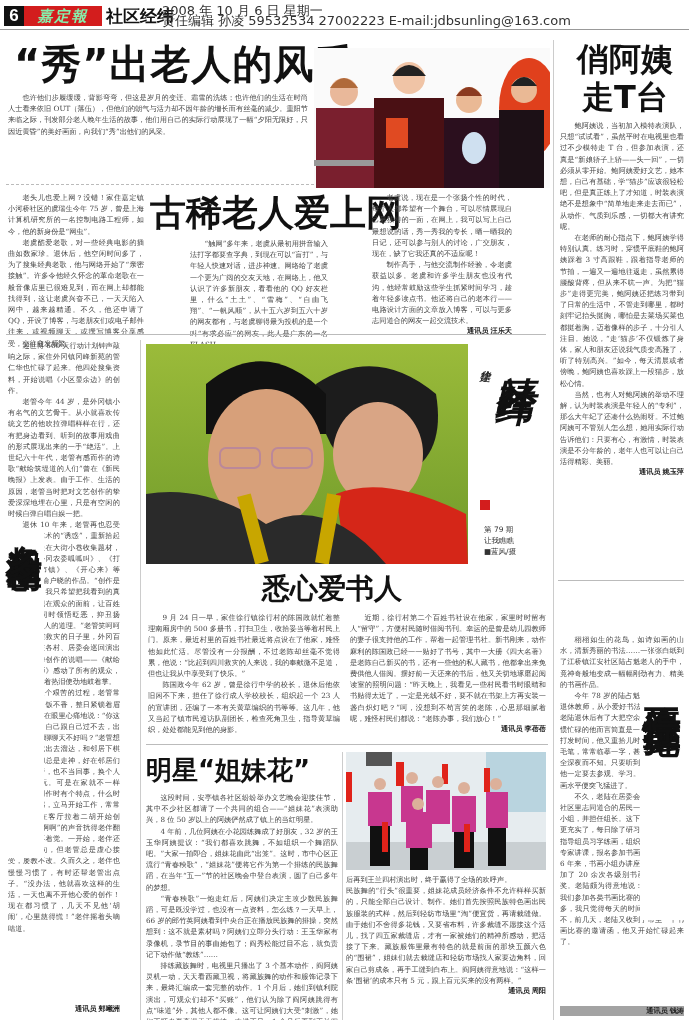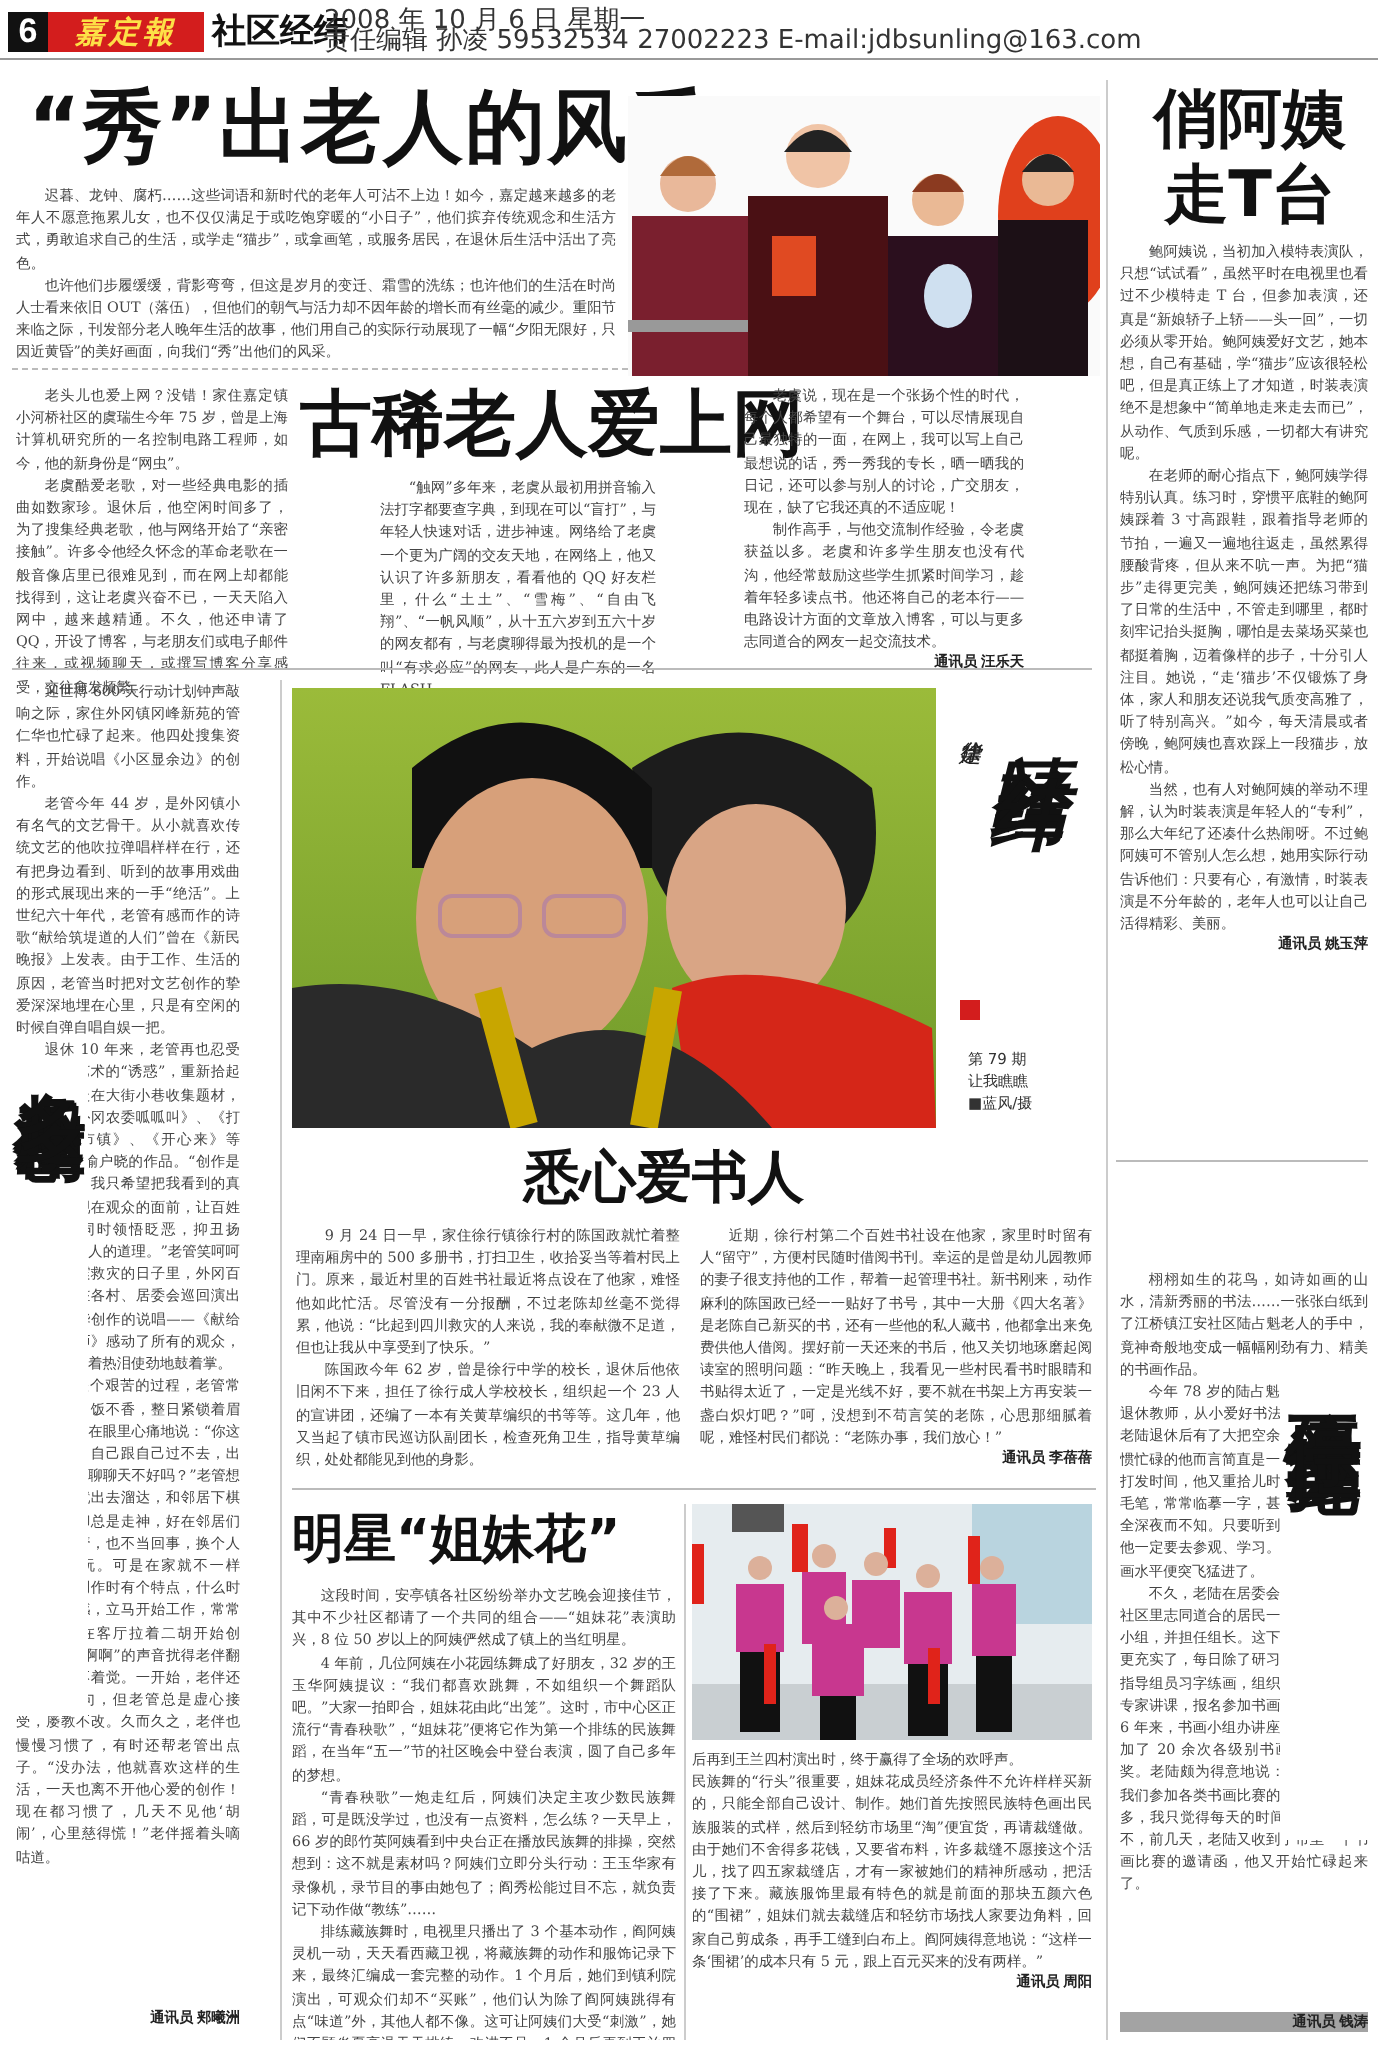--- a/index.html
+++ b/index.html
@@ -1,20 +1,20 @@
 <!DOCTYPE html>
 <html><head>
 <meta charset="utf-8">
 <style>
 *{box-sizing:border-box;margin:0;padding:0}
 body{width:689px;height:1024px;background:#fff;font-family:"DejaVu Sans",sans-serif;color:#222;position:relative;overflow:hidden}
 .abs{position:absolute}
 .hdr{left:0;top:0;width:689px;height:30px;border-bottom:1px solid #999}
 .pgnum{left:4px;top:6px;width:20px;height:20px;background:#111;color:#fff;font-weight:bold;font-size:17px;text-align:center;line-height:20px;font-family:"Liberation Sans",sans-serif}
-.logo{left:24px;top:6px;width:78px;height:20px;background:#d31d1d;color:#fde047;font-family:"DejaVu Serif",serif;font-size:15px;font-style:italic;font-weight:bold;text-align:center;line-height:20px;letter-spacing:2px}
+.logo{left:24px;top:6px;width:78px;height:20px;background:#d31d1d;color:#86efac;font-family:"DejaVu Serif",serif;font-size:15px;font-style:italic;font-weight:bold;text-align:center;line-height:20px;letter-spacing:2px}
 .section{left:106px;top:6px;font-size:17px;font-weight:bold;color:#111;line-height:20px}
 .meta{left:162px;top:6px;font-size:13px;line-height:9.5px;color:#333}
 .txt{font-size:7.2px;line-height:11.2px;color:#444;text-align:justify;text-indent:2em;font-family:"DejaVu Serif",serif}
 .txt p{margin:0}
 .byline{text-align:right;font-weight:bold;color:#222;text-indent:0;font-family:Liberation Serif, serif}
 .hl{font-weight:900;color:#111;font-family:"DejaVu Sans",sans-serif}
 .vhl{font-weight:900;color:#111;font-family:"DejaVu Sans",sans-serif;writing-mode:vertical-rl;letter-spacing:-2px}
 .hr{height:0;border-top:1px solid #bbb}
 .dash{height:0;border-top:1px dashed #bbb}
 .vline{width:0;border-left:1px solid #ccc}
@@ -29,21 +29,20 @@
   <div class="abs logo">嘉定報</div>
   <div class="abs section">社区经纬</div>
   <div class="abs meta">
     <div>2008 年 10 月 6 日  星期一</div>
     <div>责任编辑  孙凌  59532534  27002223  E-mail:jdbsunling@163.com</div>
   </div>
 </div>
 
 <div class="abs hl" style="left:14px;top:40px;font-size:40px;line-height:48px;letter-spacing:1px">“秀”出老人的风采</div>
 <div class="abs txt" style="left:8px;top:92px;width:300px">
-  <p>迟暮、龙钟、腐朽……这些词语和新时代的老年人可沾不上边！如今，嘉定越来越多的老年人不愿意拖累儿女，也不仅仅满足于或吃饱穿暖的“小日子”，他们摈弃传统观念和生活方式，勇敢追求自己的生活，或学走“猫步”，或拿画笔，或服务居民，在退休后生活中活出了亮色。</p>
   <p>也许他们步履缓缓，背影弯弯，但这是岁月的变迁、霜雪的洗练；也许他们的生活在时尚人士看来依旧 OUT（落伍），但他们的朝气与活力却不因年龄的增长而有丝毫的减少。重阳节来临之际，刊发部分老人晚年生活的故事，他们用自己的实际行动展现了一幅“夕阳无限好，只因近黄昏”的美好画面，向我们“秀”出他们的风采。</p>
 </div>
 <div class="abs photo" style="left:314px;top:48px;width:236px;height:140px">
   <svg width="236" height="140" viewBox="0 0 236 140">
     <rect width="236" height="140" fill="#fafafa"></rect>
     <ellipse cx="215" cy="60" rx="30" ry="50" fill="#e0401c"></ellipse>
     <rect x="2" y="60" width="58" height="80" fill="#7a1f2e"></rect>
     <circle cx="30" cy="44" r="14" fill="#e9b89a"></circle>
       <path d="M16 40 Q30 20 44 40" fill="#b06a3a"></path>
     <rect x="60" y="50" width="70" height="90" fill="#4a1014"></rect>

